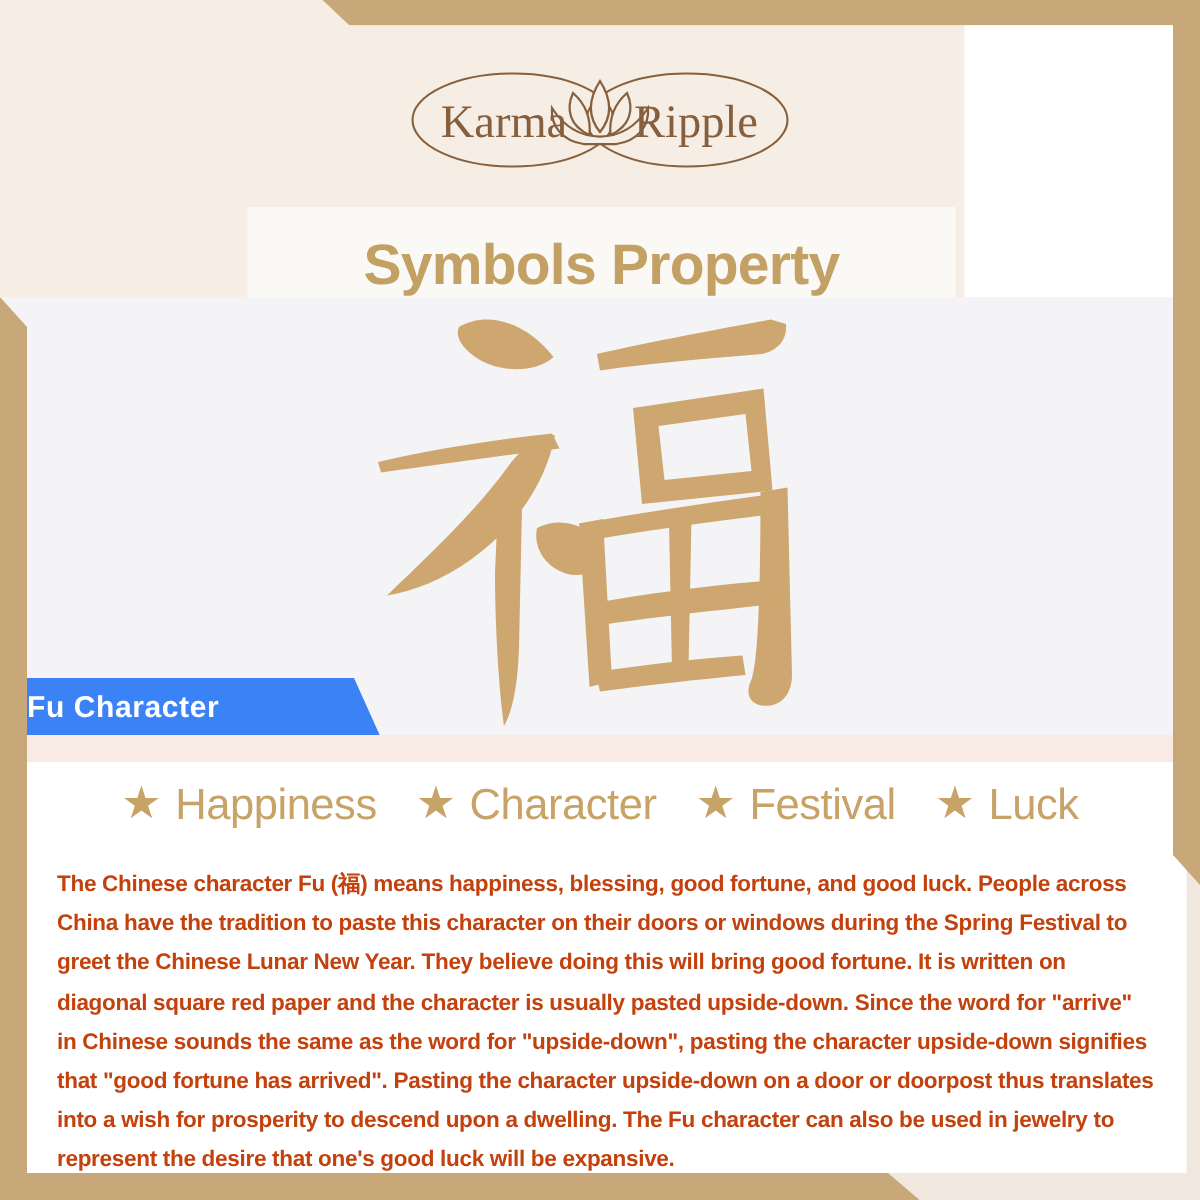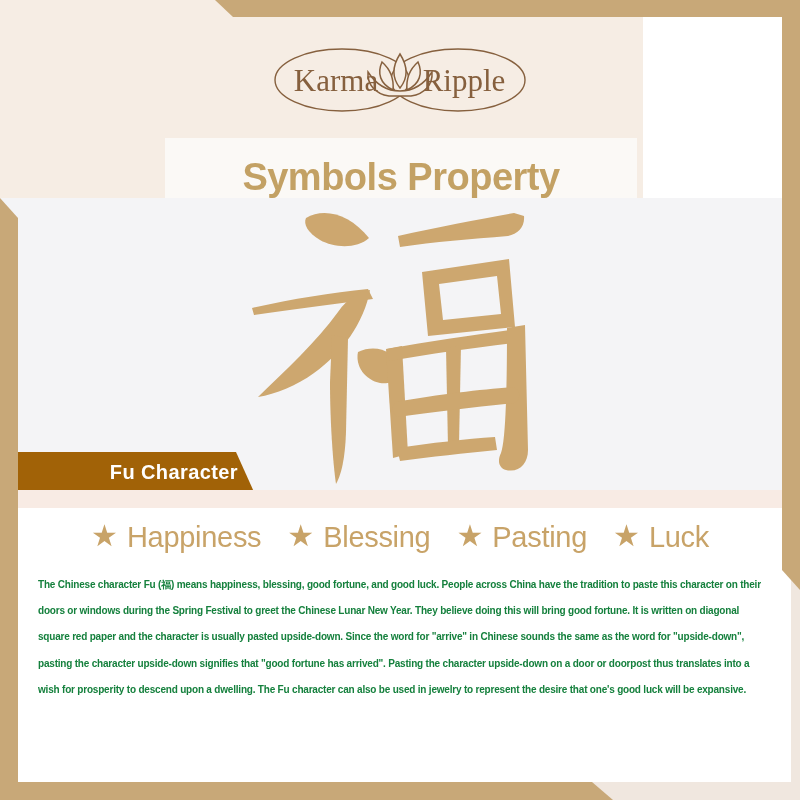--- a/index.html
+++ b/index.html
@@ -13,37 +13,37 @@
   .heading-box{
     position:absolute;left:165px;top:138px;width:472px;height:60px;background:#fbf9f6;
     display:flex;align-items:center;justify-content:center;
   }
   .heading-box span{
     font-size:38px;font-weight:bold;color:#c3a164;letter-spacing:-.5px;margin-top:18px;
   }
   .symbol-panel{position:absolute;left:0;top:198px;width:800px;height:292px;background:#f4f4f6;}
   .fu-svg{position:absolute;left:246px;top:202px;}
   .fu-badge{
-    position:absolute;left:18px;top:452px;width:236px;height:40px;background:#a16207;
+    position:absolute;left:18px;top:452px;width:236px;height:40px;background:#3b82f6;
     clip-path:polygon(0 0,calc(100% - 18px) 0,100% 100%,0 100%);
-    display:flex;align-items:center;justify-content:flex-end;
+    display:flex;align-items:center;justify-content:flex-start;
   }
   .fu-badge span{color:#ffffff;font-size:20px;font-weight:bold;letter-spacing:.4px;padding-right:16px;}
   .divider-strip{position:absolute;left:0;top:490px;width:800px;height:18px;background:#f8ebe4;}
   .bottom-white{position:absolute;left:0;top:508px;width:800px;height:292px;background:#ffffff;}
   .traits-row{
     position:absolute;left:0;top:6px;width:800px;height:46px;
     display:flex;align-items:center;justify-content:center;gap:26px;color:#c8a368;
   }
   .trait{display:flex;align-items:center;gap:9px;}
   .trait .star{font-size:30px;line-height:1;transform:translateY(-1px);}
   .trait .trait-label{font-size:29px;font-weight:normal;letter-spacing:-.3px;}
   .description{
     position:absolute;left:38px;top:54px;width:732px;
-    font-size:10px;line-height:26.2px;font-weight:bold;color:#15803d;letter-spacing:-.2px;
+    font-size:15px;line-height:26.2px;font-weight:bold;color:#c2410c;letter-spacing:-.2px;
     text-align:left;
   }
   
   .corner-cream-right{position:absolute;left:791px;top:570px;width:9px;height:230px;background:#f0e7df;}
   .corner-cream-bottom{position:absolute;left:592px;top:782px;width:208px;height:18px;background:#f0e7df;}
   .band{position:absolute;background:#c8a878;}
   .band-top{left:215px;top:0;width:585px;height:17px;clip-path:polygon(0 0,100% 0,100% 100%,18px 100%);}
   .band-right{left:782px;top:0;width:18px;height:590px;clip-path:polygon(0 0,100% 0,100% 100%,0 calc(100% - 20px));}
   .band-left{left:0;top:198px;width:18px;height:602px;clip-path:polygon(0 0,100% 20px,100% 100%,0 100%);}
   .band-bottom{left:0;top:782px;width:613px;height:18px;clip-path:polygon(0 0,calc(100% - 21px) 0,100% 100%,0 100%);}
@@ -113,25 +113,25 @@
   <div class="divider-strip"></div>
 
   <div class="bottom-white">
     <div class="traits-row">
       <div class="trait">
         <span class="star">★</span>
         <span class="trait-label">Happiness</span>
       </div>
       <div class="trait">
         <span class="star">★</span>
-        <span class="trait-label">Blessing</span>
+        <span class="trait-label">Character</span>
       </div>
       <div class="trait">
         <span class="star">★</span>
-        <span class="trait-label">Pasting</span>
+        <span class="trait-label">Festival</span>
       </div>
       <div class="trait">
         <span class="star">★</span>
         <span class="trait-label">Luck</span>
       </div>
     </div>
     <p class="description">The Chinese character Fu (福) means happiness, blessing, good fortune, and good luck. People across China have the tradition to paste this character on their doors or windows during the Spring Festival to greet the Chinese Lunar New Year. They believe doing this will bring good fortune. It is written on diagonal square red paper and the character is usually pasted upside-down. Since the word for "arrive" in Chinese sounds the same as the word for "upside-down", pasting the character upside-down signifies that "good fortune has arrived". Pasting the character upside-down on a door or doorpost thus translates into a wish for prosperity to descend upon a dwelling. The Fu character can also be used in jewelry to represent the desire that one's good luck will be expansive.</p>
   </div>
 
   <div class="corner-cream-right"></div>

